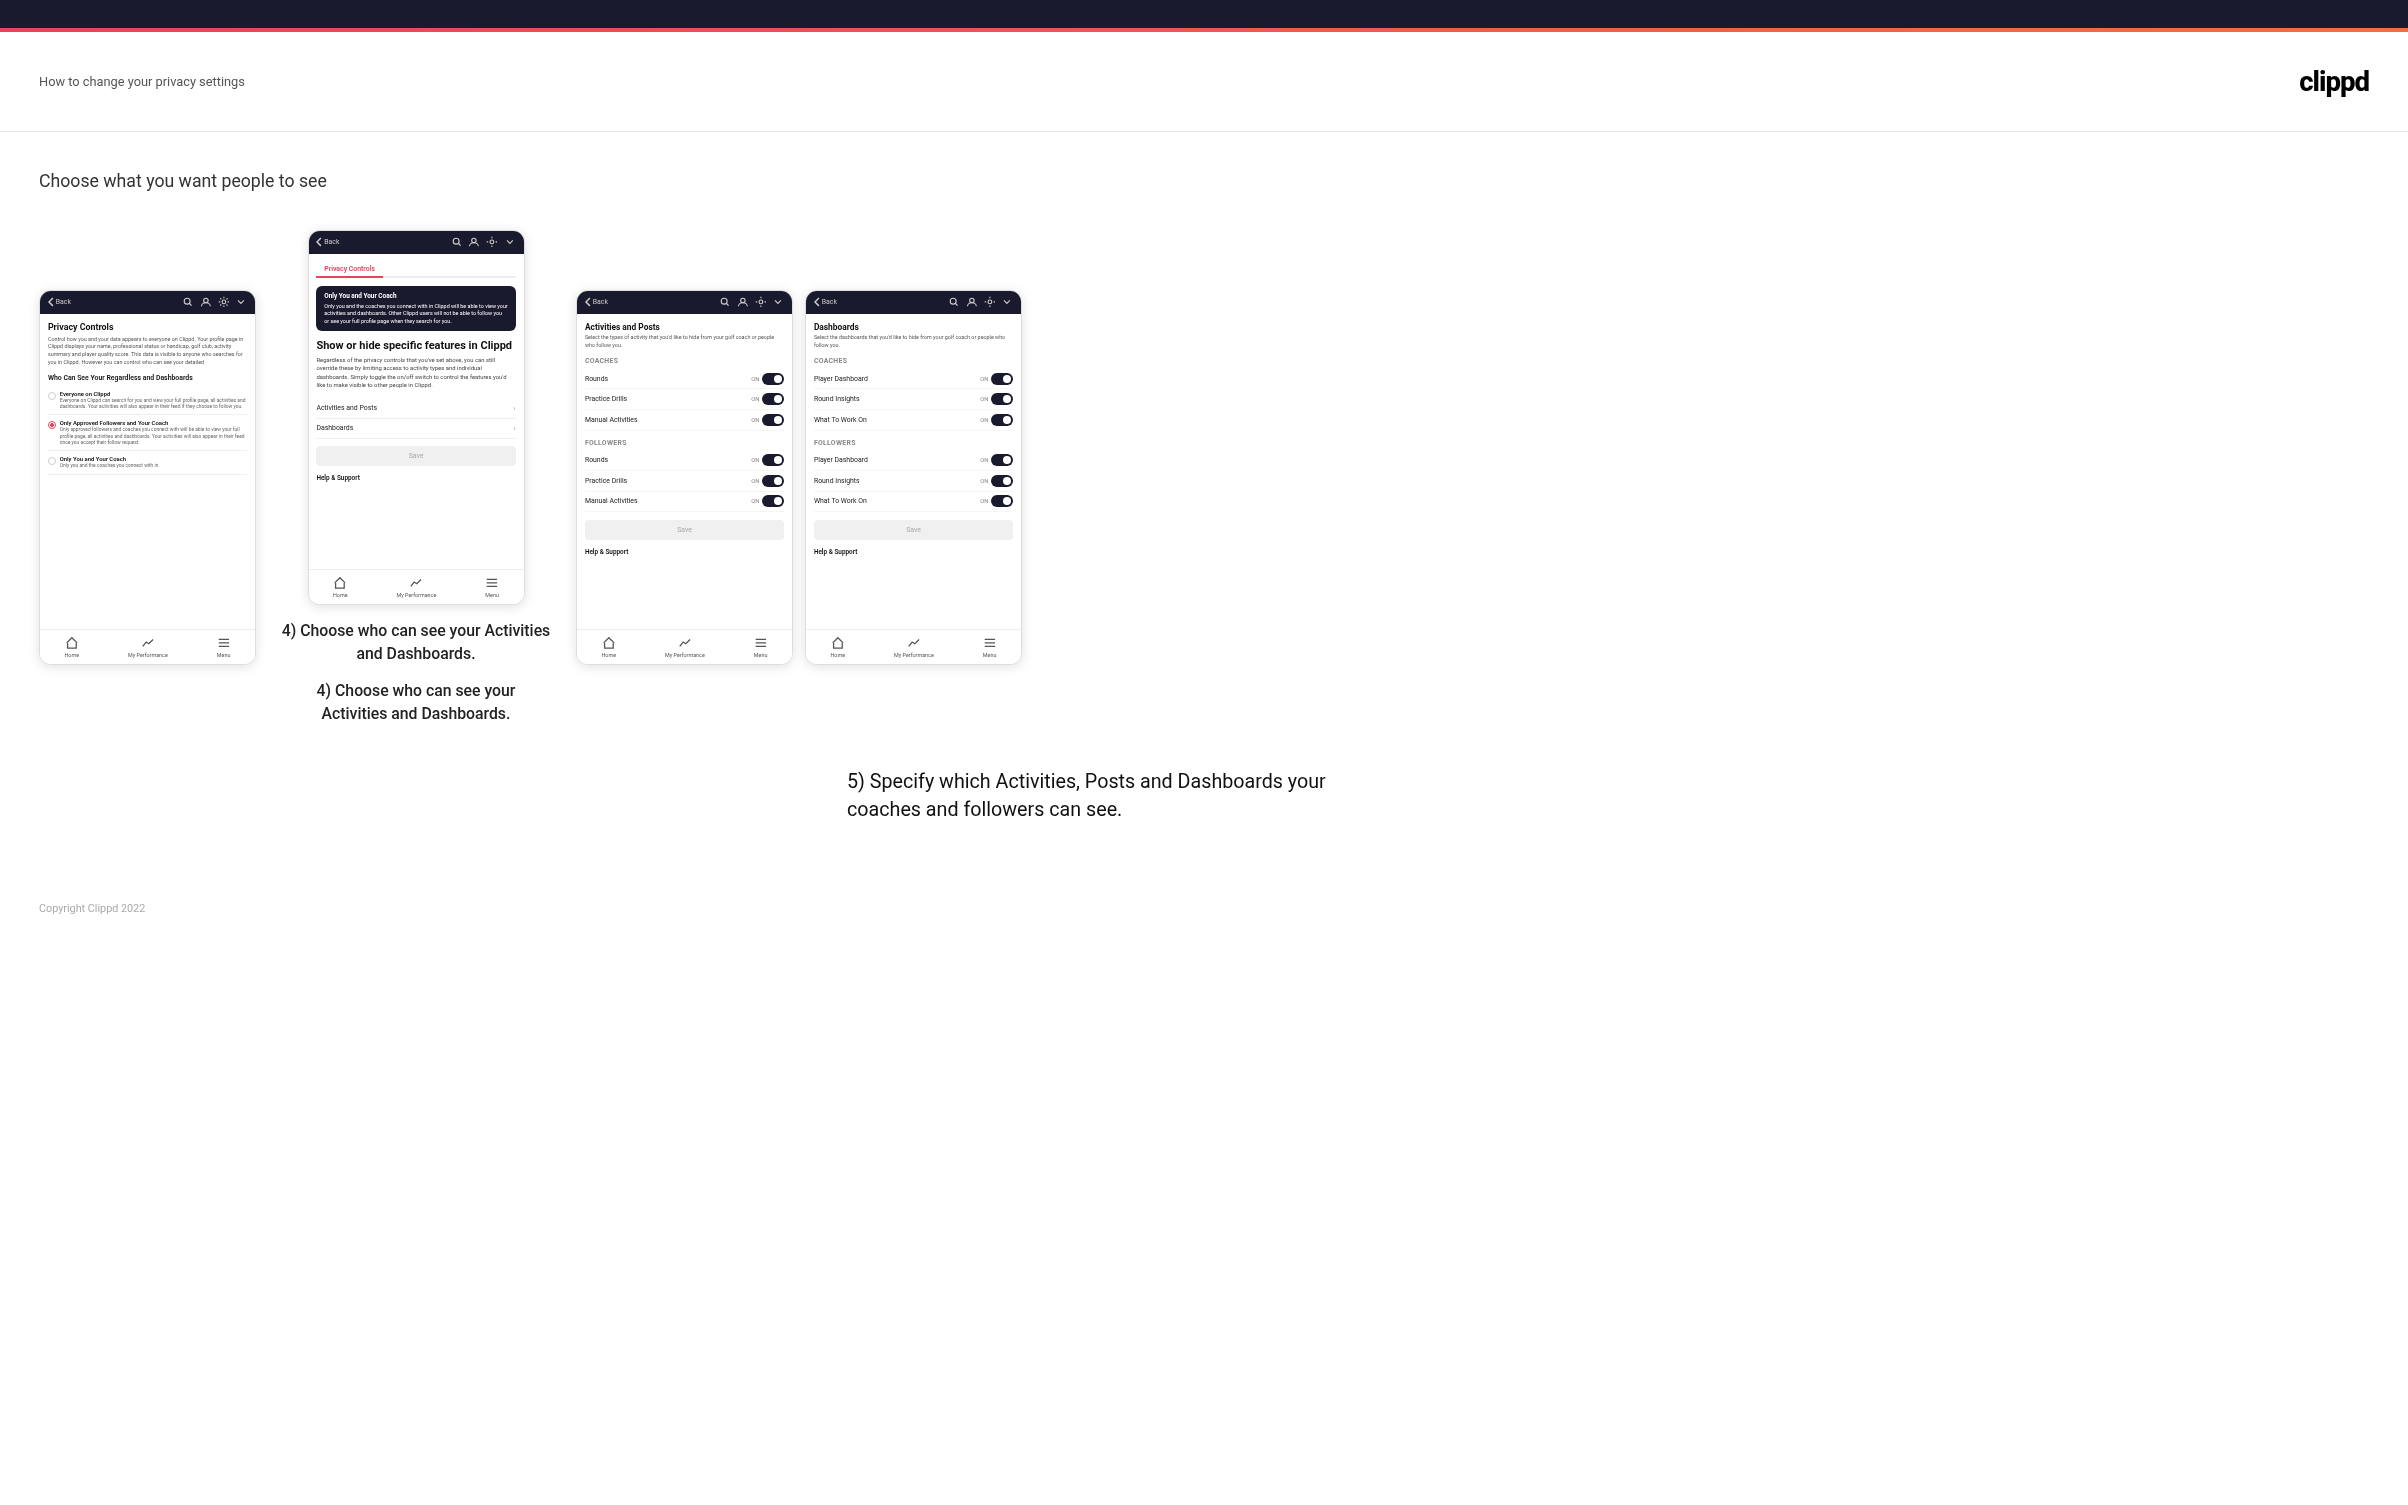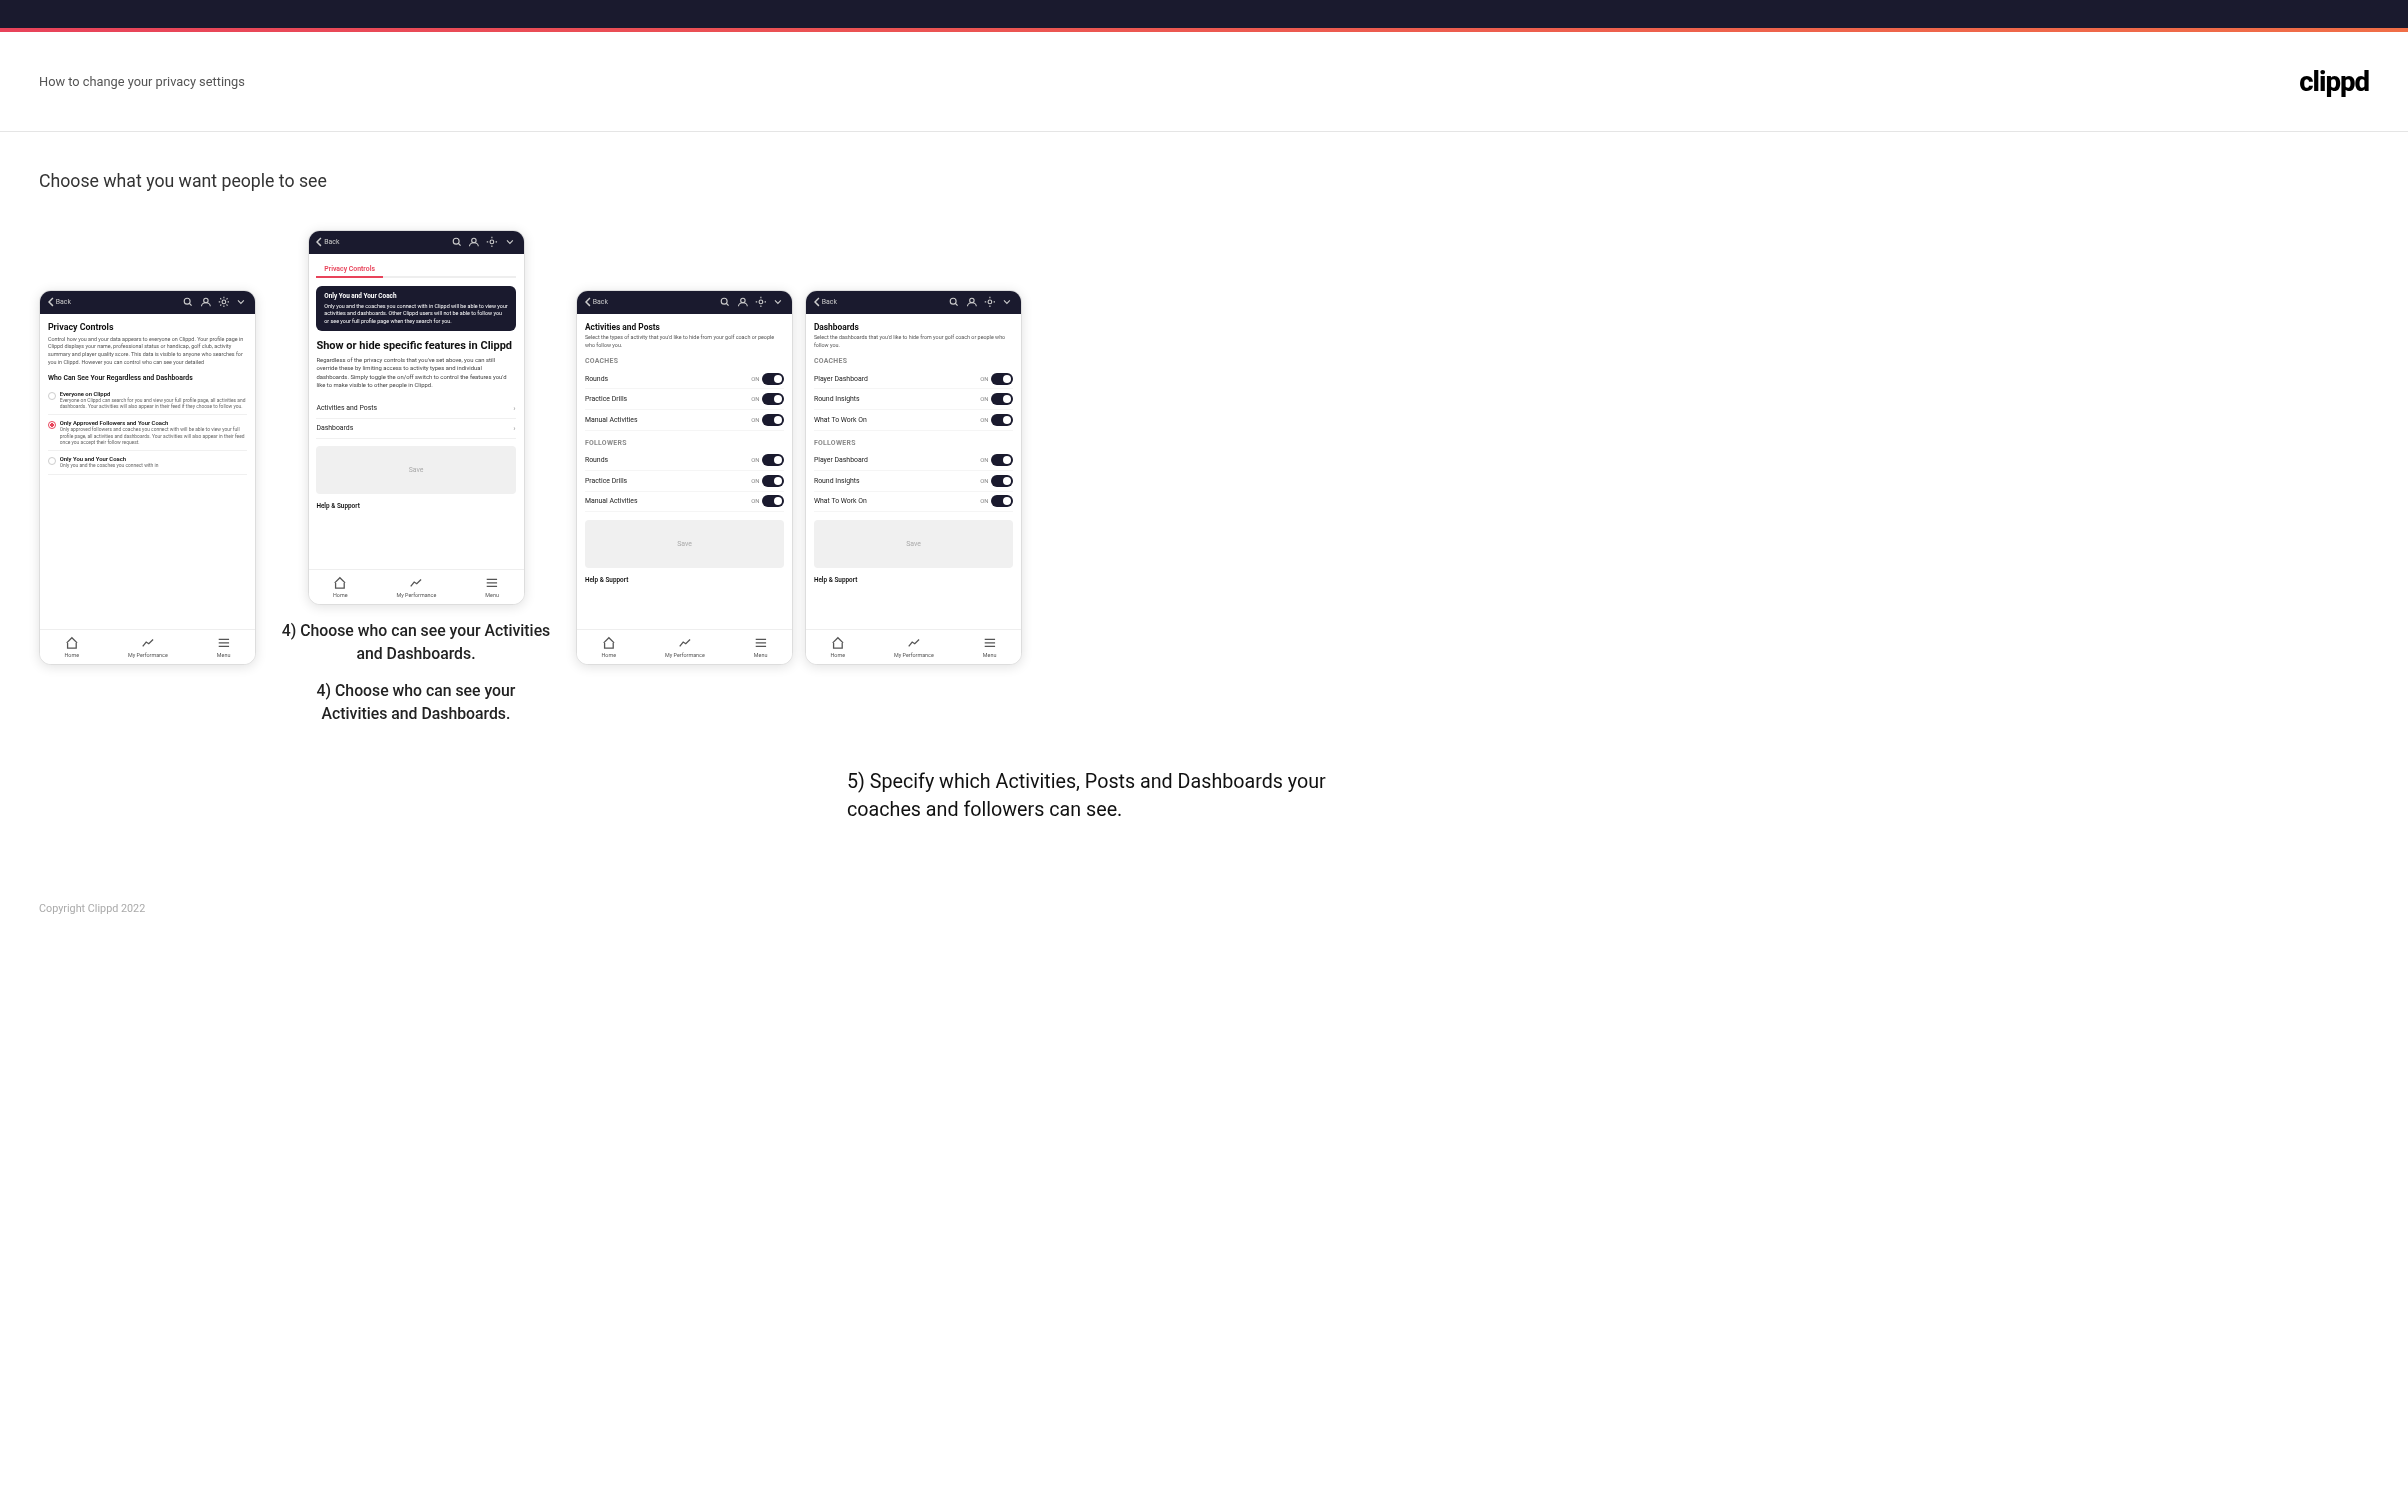--- a/index.html
+++ b/index.html
@@ -233,21 +233,21 @@
       font-size: 6.9px;
       color: #222;
     }
     .chevron-right {
       color: #999;
       font-size: 7.9px;
     }
     .save-btn {
       display: block;
       width: 100%;
-      padding: 20px;
+      padding: 6px;
       background: #f0f0f0;
       border: none;
       border-radius: 3.9px;
       color: #aaa;
       font-size: 6.9px;
       text-align: center;
       margin-top: 7.9px;
     }
     .help-section {
       font-size: 6.4px;

